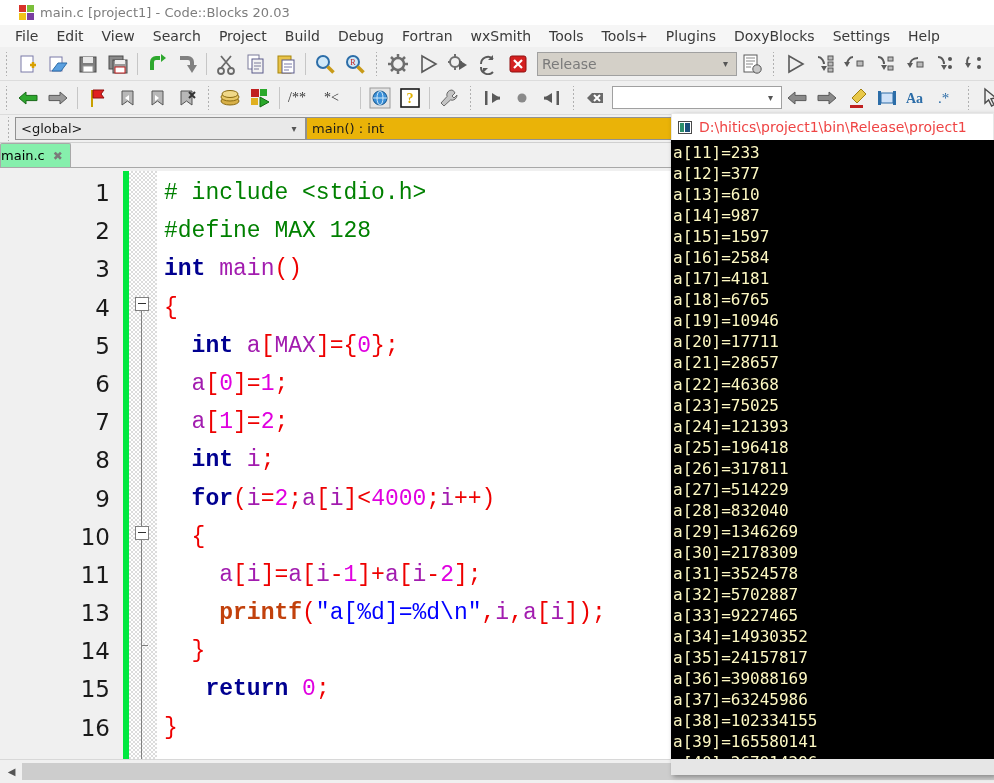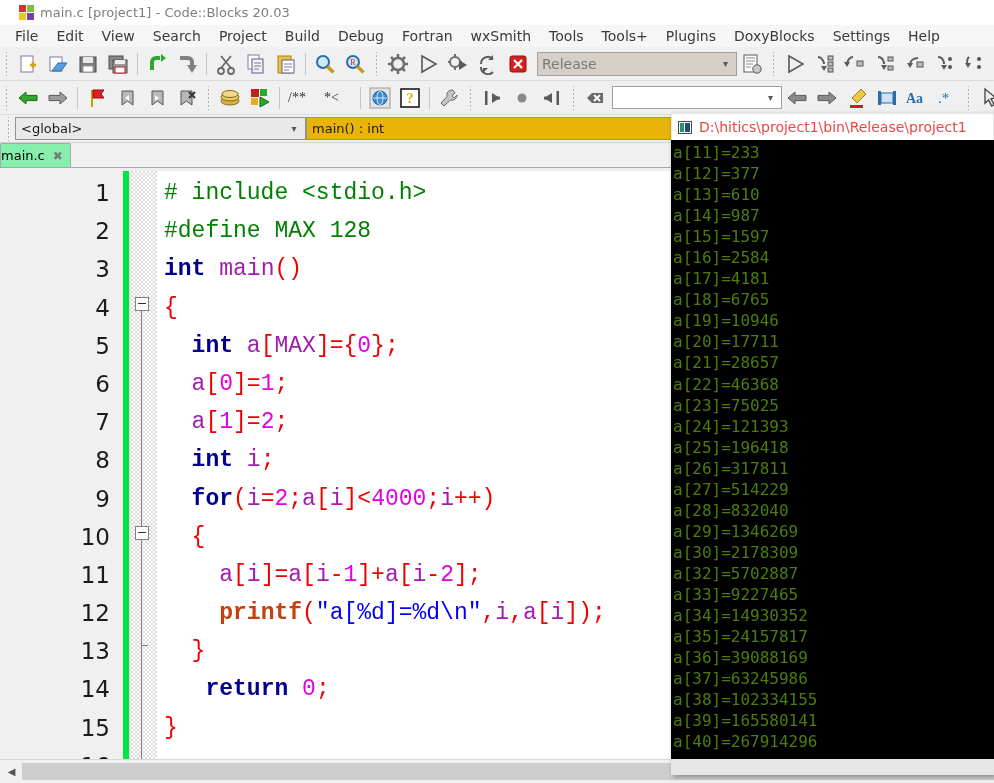--- a/index.html
+++ b/index.html
@@ -161,21 +161,21 @@
   #con-icon:after{
     content:"";position:absolute;left:6px;top:1px;right:1px;bottom:1px;background:#1b4f7a;
   }
   #con-titletext{
     font-size:14px;color:#ef4444;white-space:nowrap;overflow:hidden;
     font-family:"DejaVu Sans","Liberation Sans",sans-serif;
   }
   #con-body{
     background:#000000;height:619px;overflow:hidden;
     font-family:"DejaVu Sans Mono","Liberation Mono",monospace;
-    font-size:16px;line-height:21.05px;color:#4d7c0f;
+    font-size:16px;line-height:21.05px;color:#fef9c3;
     padding:2px 0 0 2px;box-sizing:border-box;
   }
   #con-body div{white-space:pre;}
   #con-foot{height:16px;background:#e6e6e6;}
 </style>
 </head>
 <body>
 
 <div id="titlebar">
   <span class="cb-logo">
@@ -597,21 +597,20 @@
     <div>2</div>
     <div>3</div>
     <div>4</div>
     <div>5</div>
     <div>6</div>
     <div>7</div>
     <div>8</div>
     <div>9</div>
     <div>10</div>
     <div>11</div>
-    <div>12</div>
     <div>13</div>
     <div>14</div>
     <div>15</div>
     <div>16</div>
   </div>
 
   <div id="changebar"></div>
 
   <div id="foldmargin">
     <div class="foldbox" style="top:126px;"></div>
@@ -650,20 +649,21 @@
       <div>a[21]=28657</div>
       <div>a[22]=46368</div>
       <div>a[23]=75025</div>
       <div>a[24]=121393</div>
       <div>a[25]=196418</div>
       <div>a[26]=317811</div>
       <div>a[27]=514229</div>
       <div>a[28]=832040</div>
       <div>a[29]=1346269</div>
       <div>a[30]=2178309</div>
+      <div>a[31]=3524578</div>
       <div>a[32]=5702887</div>
       <div>a[33]=9227465</div>
       <div>a[34]=14930352</div>
       <div>a[35]=24157817</div>
       <div>a[36]=39088169</div>
       <div>a[37]=63245986</div>
       <div>a[38]=102334155</div>
       <div>a[39]=165580141</div>
       <div>a[40]=267914296</div>
     </div>

